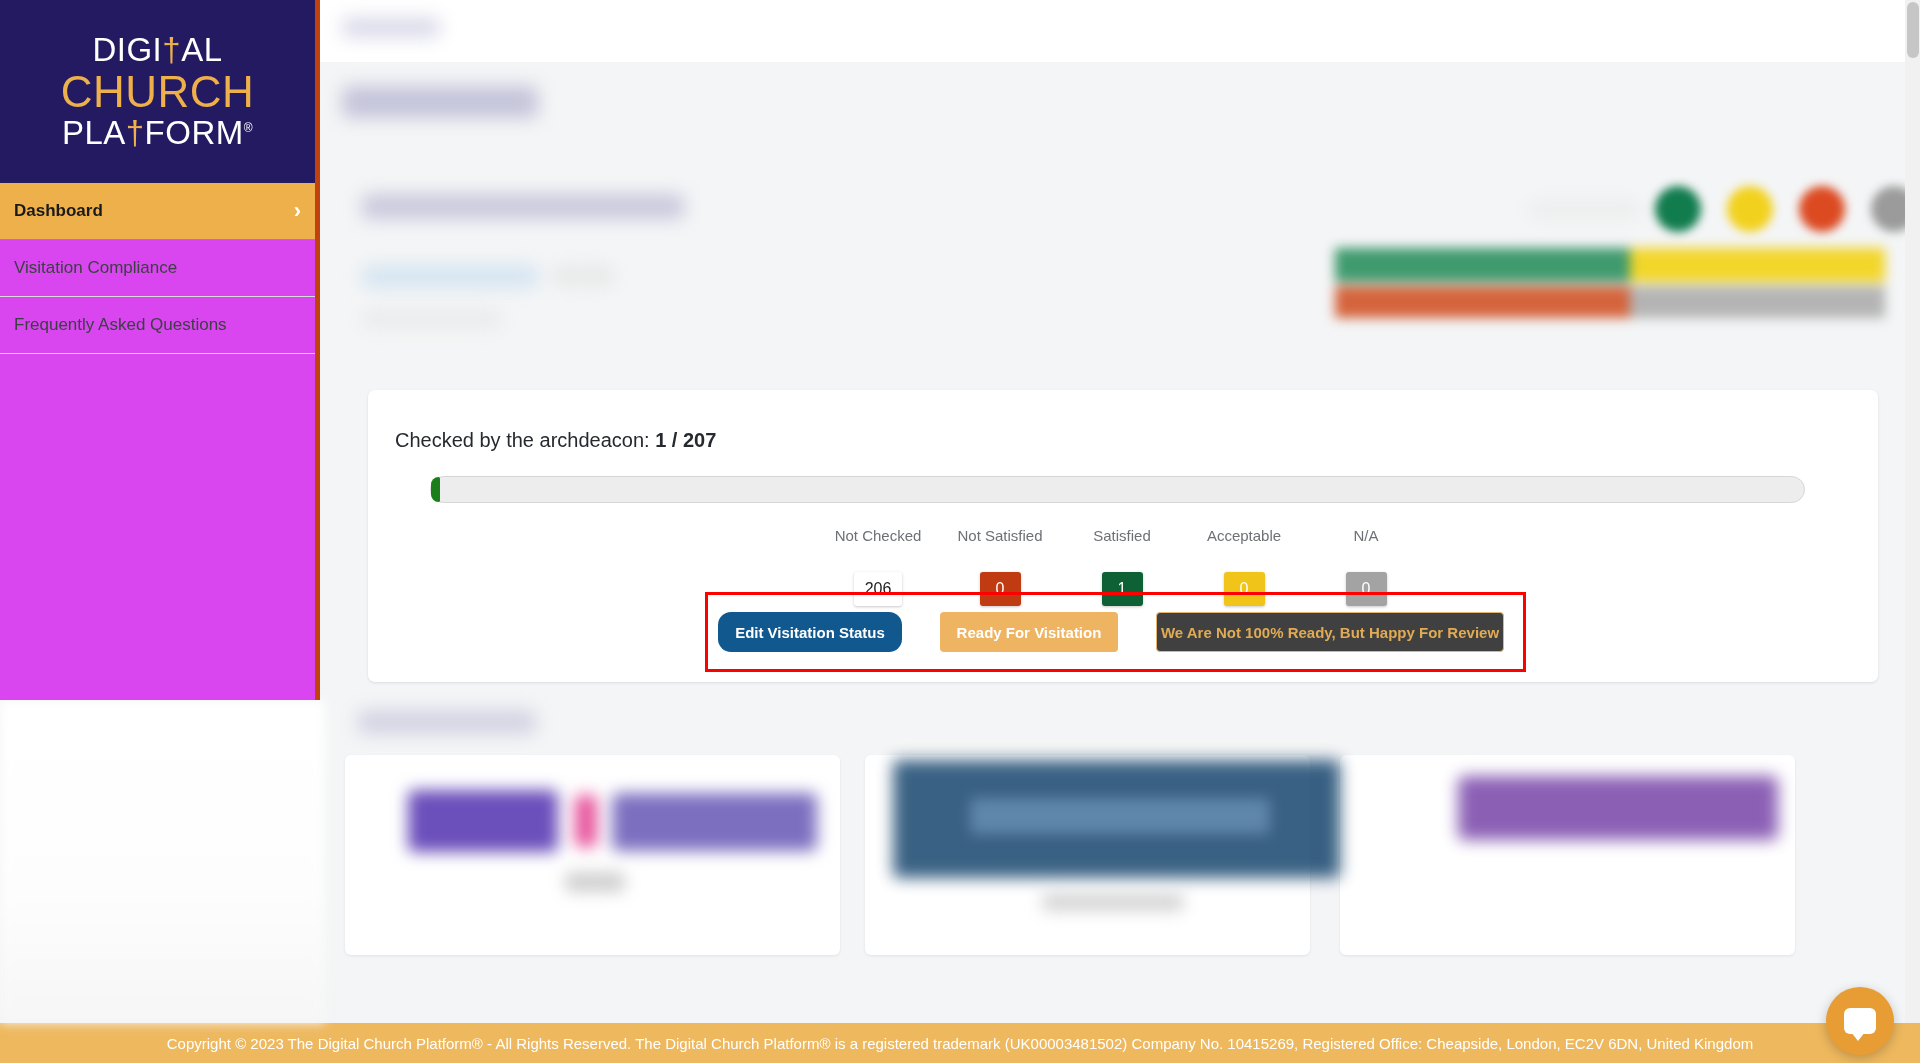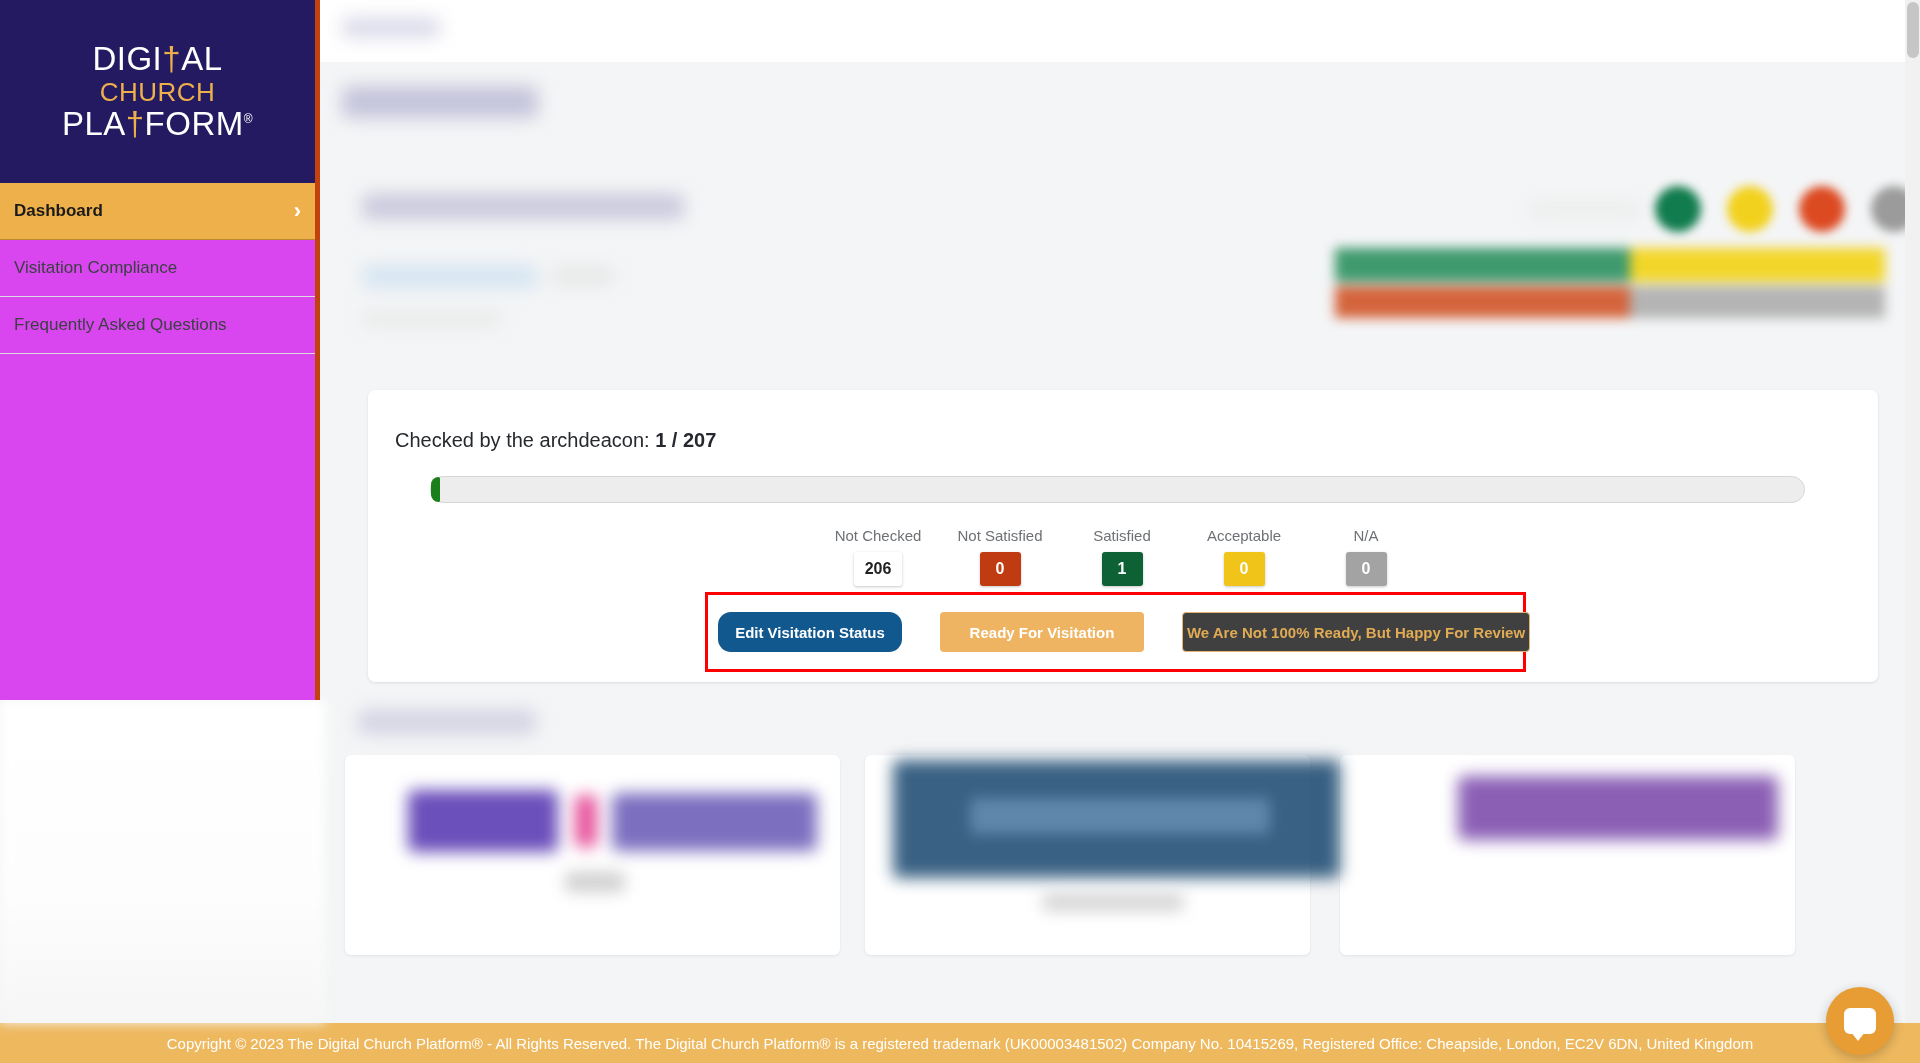--- a/index.html
+++ b/index.html
@@ -23,21 +23,21 @@
   .brand {
     height: 183px; background: #241a62;
     display: flex; align-items: center; justify-content: center;
     border-bottom: 1px solid #241a62;
   }
   .brand-logo { text-align: center; line-height: 1.0; user-select: none; }
   .brand-l1 {
     font-size: 33px; letter-spacing: .5px; color: #ffffff; font-weight: 400;
   }
   .brand-l2 {
-    font-size: 26px; letter-spacing: .5px; color: #eeb04a; font-weight: 400;
+    font-size: 44px; letter-spacing: .5px; color: #eeb04a; font-weight: 400;
     margin-top: 4px;
   }
   .brand-l3 {
     font-size: 33px; letter-spacing: .5px; color: #ffffff; font-weight: 400;
     margin-top: 2px; position: relative; display: inline-block;
   }
   .cross { color: #eeb04a; font-weight: 400; }
   .reg {
     font-size: 12px; vertical-align: super; color: #ffffff;
   }
@@ -138,22 +138,23 @@
   }
   .badge-col {
     width: 122px; display: flex; flex-direction: column; align-items: center;
   }
   .badge-label {
     font-size: 15px; color: #6d7175; margin-bottom: 8px; white-space: nowrap;
   }
   .badge-box {
     width: 41px; height: 34px; border-radius: 3px;
     display: flex; align-items: center; justify-content: center;
-    font-size: 16px; font-weight: bold; color: #ffffff;
+    font-size: 16px; font-weight: normal; color: #ffffff;
     box-shadow: 0 1px 3px rgba(0,0,0,.22);
+    margin-top: 20px;
   }
   .badge-box.white { background: #ffffff; color: #222222; width: 48px; }
 
   
   .highlight-box {
     position: absolute; left: 705px; top: 592px;
     width: 821px; height: 80px;
     border: 3px solid #ff0000; background: transparent;
     z-index: 8;
   }
@@ -162,21 +163,21 @@
     display: flex; align-items: center; gap: 38px; z-index: 9;
   }
   .btn {
     height: 40px; border-radius: 4px; display: flex;
     align-items: center; justify-content: center;
     font-size: 15px; font-weight: bold; cursor: pointer;
     white-space: nowrap; border: none;
     font-family: "Liberation Sans", sans-serif;
   }
   .btn-primary { background: #11588f; color: #ffffff; width: 184px; border-radius: 13px; }
-  .btn-gold { background: #eeb461; color: #ffffff; width: 204px; }
+  .btn-gold { background: #eeb461; color: #ffffff; width: 178px; }
   .btn-outline {
     background: #404040; color: #e0ab54; width: 348px;
     border: 1px solid #e3b570; font-weight: bold;
   }
 
   
   .redact-section-title {
     position: absolute; left: 358px; top: 710px;
     width: 178px; height: 24px; background: #b8b7d4;
   }

